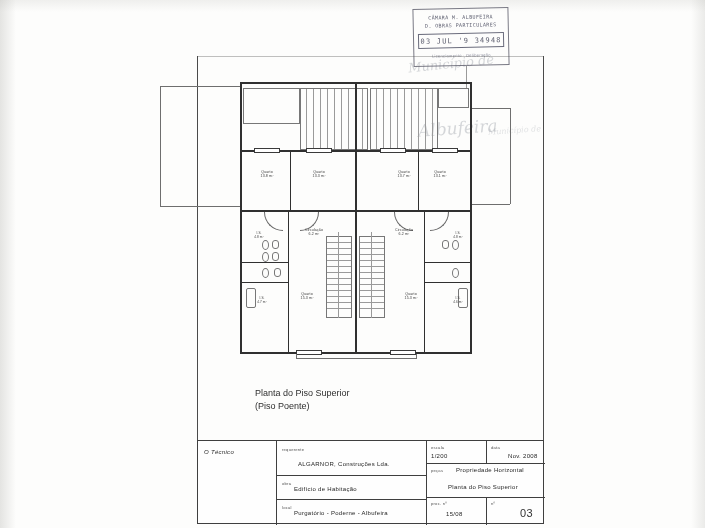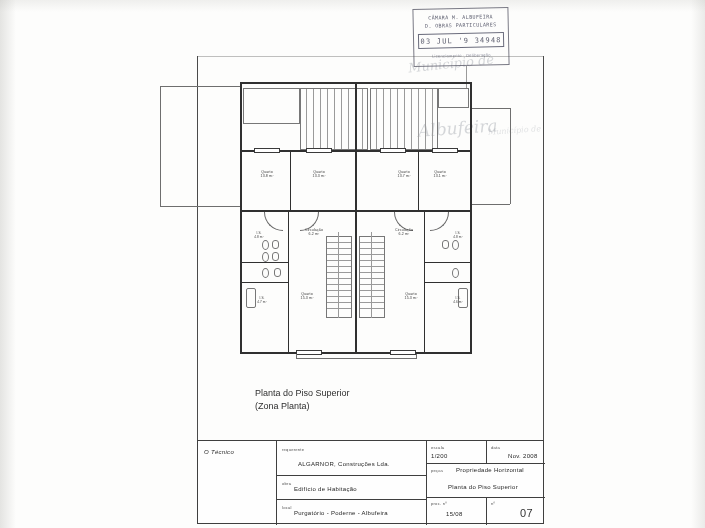--- a/index.html
+++ b/index.html
@@ -264,21 +264,21 @@
     <b>I.S.</b>
     <i>4.8 m²</i>
   </div>
   <div class="rlabel" style="left:447px;top:297px;width:22px;font-size:3.1px;">
     <b>I.S.</b>
     <i>4.6 m²</i>
   </div>
 
   <div id="caption">
     <div>Planta do Piso Superior</div>
-    <div>(Zona Planta)</div>
+    <div>(Piso Poente)</div>
   </div>
 
   <div id="titleblock">
 
     <div class="tbline" style="left:78px;top:0;width:1px;height:84px;"></div>
     <div class="tbline" style="left:228px;top:0;width:1px;height:84px;"></div>
     <div class="tbline" style="left:288px;top:0;width:1px;height:22px;"></div>
     <div class="tbline" style="left:288px;top:56px;width:1px;height:28px;"></div>
 
     <div class="tbline" style="left:78px;top:34px;width:150px;height:1px;"></div>
@@ -304,16 +304,16 @@
     <div class="tbval" style="left:310px;top:12px;">Nov. 2008</div>
 
     <div class="tbtag" style="left:233px;top:27px;">peças</div>
     <div class="tbval" style="left:258px;top:26px;">Propriedade Horizontal</div>
     <div class="tbval" style="left:250px;top:43px;">Planta do Piso Superior</div>
 
     <div class="tbtag" style="left:233px;top:60px;">proc. nº</div>
     <div class="tbval" style="left:248px;top:70px;">15/08</div>
 
     <div class="tbtag" style="left:293px;top:60px;">nº</div>
-    <div class="tbval xl" style="left:322px;top:66px;">07</div>
+    <div class="tbval xl" style="left:322px;top:66px;">03</div>
   </div>
 
 </div>
 
 </body></html>

